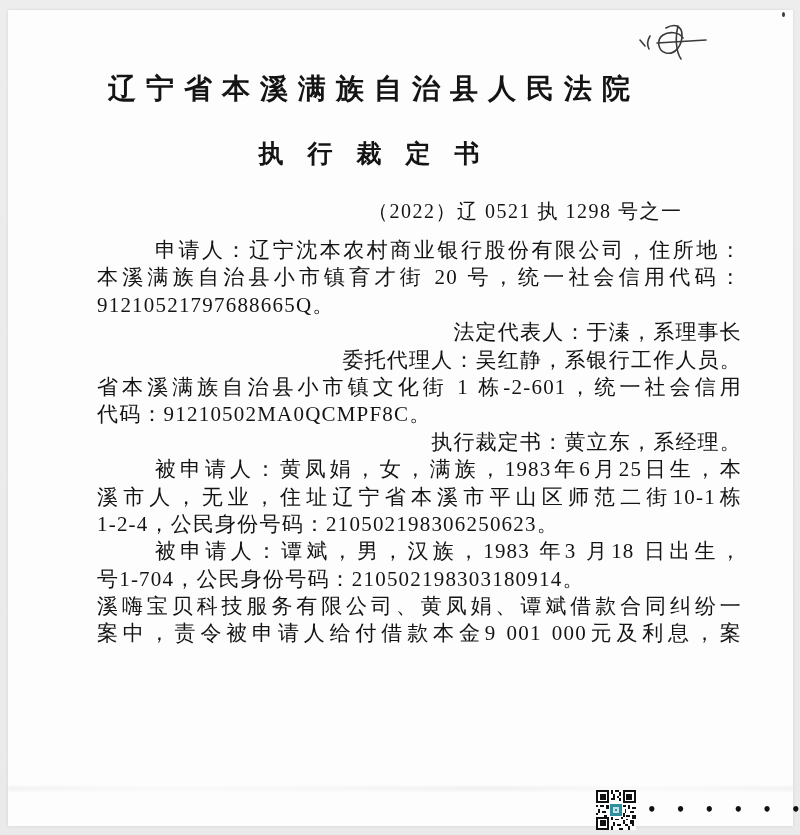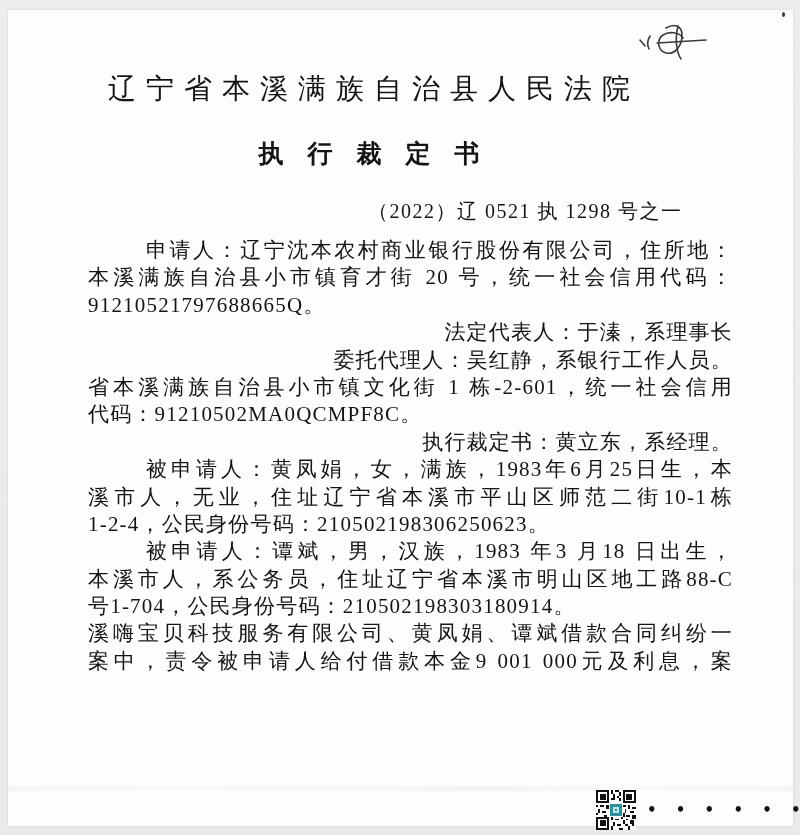--- a/index.html
+++ b/index.html
@@ -23,21 +23,21 @@
     box-shadow: 0 0 3px rgba(0,0,0,0.10);
     color: #141414;
   }
   .court-name {
     position: absolute;
     top: 60px; left: 0;
     width: 722px;
     margin: 0;
     text-align: center;
     font-size: 28px;
-    font-weight: normal;
+    font-weight: bold;
     letter-spacing: 10px;
     padding-left: 10px; 
     white-space: nowrap;
   }
   .doc-title {
     position: absolute;
     top: 127px; left: 0;
     width: 722px;
     margin: 0;
     text-align: center;
@@ -49,21 +49,21 @@
   }
   .case-number {
     position: absolute;
     top: 188px; left: 360px;
     font-size: 20px;
     letter-spacing: 1.5px;
     white-space: nowrap;
   }
   .body-text {
     position: absolute;
-    top: 227px; left: 80px;
+    top: 227px; left: 89px;
     width: 645px;
     font-size: 21px;
     letter-spacing: 1.2px;
     font-family: Liberation Serif, serif;
   }
   .line {
     margin: 0;
     height: 27.4px;
     line-height: 27.4px;
     white-space: nowrap;
@@ -137,21 +137,20 @@
       <p class="line">91210521797688665Q。</p>
       <p class="line indent">法定代表人：于溱，系理事长</p>
       <p class="line indent">委托代理人：吴红静，系银行工作人员。</p>
       <p class="line fill">省本溪满族自治县小市镇文化街 1 栋-2-601，统一社会信用</p>
       <p class="line">代码：91210502MA0QCMPF8C。</p>
       <p class="line indent">执行裁定书：黄立东，系经理。</p>
       <p class="line fill indent">被申请人：黄凤娟，女，满族，1983年6月25日生，本</p>
       <p class="line fill">溪市人，无业，住址辽宁省本溪市平山区师范二街10-1栋</p>
       <p class="line">1-2-4，公民身份号码：210502198306250623。</p>
       <p class="line fill indent">被申请人：谭斌，男，汉族，1983 年3 月18 日出生，</p>
-      <p class="line fill">本溪市人，系公务员，住址辽宁省本溪市明山区地工路88-C</p>
       <p class="line">号1-704，公民身份号码：210502198303180914。</p>
       <p class="line fill">溪嗨宝贝科技服务有限公司、黄凤娟、谭斌借款合同纠纷一</p>
       <p class="line fill">案中，责令被申请人给付借款本金9 001 000元及利息，案</p>
     </div>
 
     <div class="smudge"></div>
 
     <div class="footer">
       <svg class="qr" width="42" height="40" viewBox="0 0 21 21" shape-rendering="crispEdges">
         <rect x="0" y="0" width="21" height="21" fill="#ffffff"></rect>

